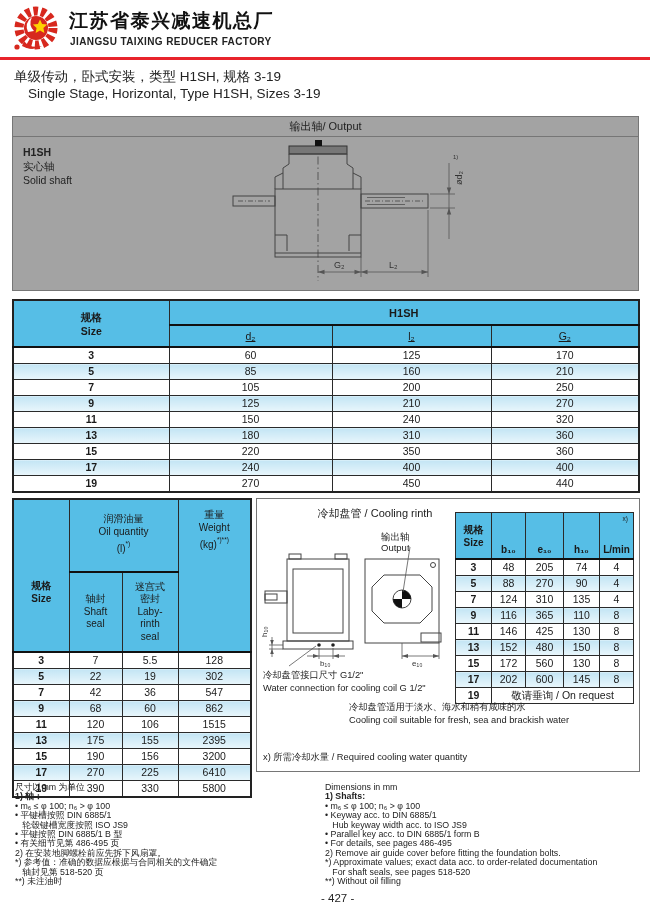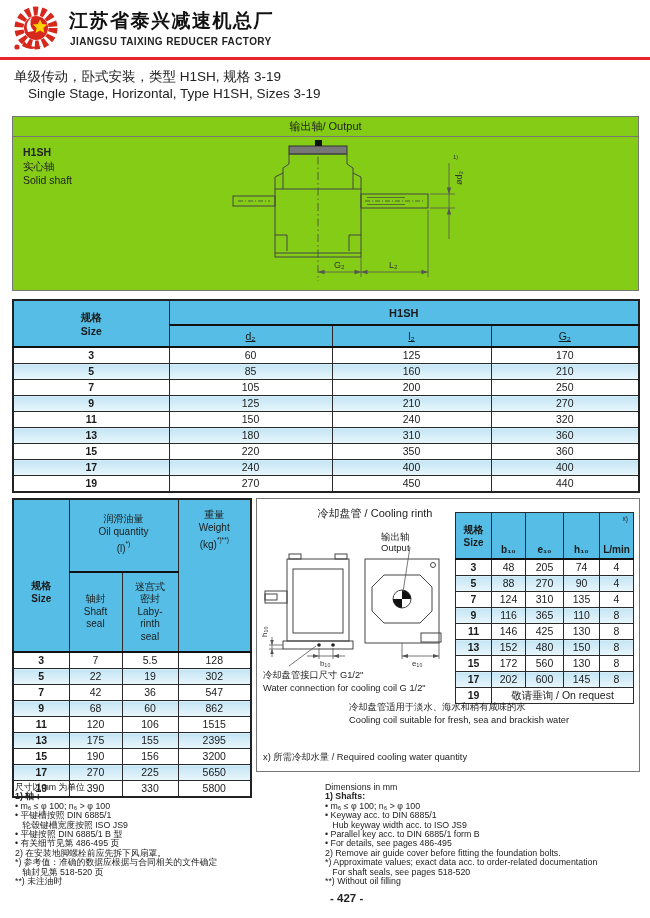--- a/index.html
+++ b/index.html
@@ -6,21 +6,21 @@
   .page{position:relative;width:650px;height:918px;background:#fff;overflow:hidden;
         font-family:"Liberation Sans","DejaVu Sans",sans-serif;color:#1a1a1a;}
   
   .logo{position:absolute;left:10px;top:5px;width:50px;height:50px;}
   .company-cn{position:absolute;left:69px;top:8px;font-size:19px;font-weight:bold;letter-spacing:1.5px;color:#111;}
   .company-en{position:absolute;left:70px;top:36px;font-size:10px;font-weight:bold;letter-spacing:.4px;color:#222;}
   .red-rule{position:absolute;left:0;top:57px;width:650px;height:3px;background:#E8232B;}
   .title-cn{position:absolute;left:14px;top:68px;font-size:13.5px;color:#222;}
   .title-en{position:absolute;left:28px;top:86px;font-size:13.5px;color:#222;}
   
-  .diagram-box{position:absolute;left:12px;top:116px;width:625px;height:173px;border:1px solid #767676;background:#84cc16;}
+  .diagram-box{position:absolute;left:12px;top:116px;width:625px;height:173px;border:1px solid #767676;background:#a3a3a3;}
   .diagram-hdr{height:19px;line-height:19px;text-align:center;font-size:11px;color:#222;border-bottom:1px solid #767676;}
   .model-label{position:absolute;left:10px;top:28px;font-size:10.5px;line-height:14px;color:#222;}
   .model-label .b{font-weight:bold;}
   .drawing1{position:absolute;left:200px;top:20px;}
   
   table{border-collapse:collapse;table-layout:fixed;}
   th,td{border:1px solid #2a2a2a;padding:0;text-align:center;font-size:10.5px;color:#1a1a1a;}
   thead th{background:#56BEE6;}
   tbody td{height:15px;line-height:15px;background:#fff;}
   tbody tr:nth-child(even) td{background:linear-gradient(180deg,#c3e5f4 0%,#e9f6fc 100%);}
@@ -51,21 +51,21 @@
   .cool-table{position:absolute;left:198px;top:13px;width:178px;border:1.5px solid #222;}
   .cool-table th{height:42px;font-weight:bold;font-size:10px;vertical-align:bottom;padding-bottom:3px;}
   .cool-table th.ct-size{vertical-align:middle;padding-bottom:0;}
   .cool-table th.ct-lmin{position:relative;}
   .lmin-sup{position:absolute;top:2px;right:5px;font-size:6.5px;font-weight:normal;}
   
   .notes{position:absolute;top:783px;font-size:8.8px;line-height:9.4px;color:#222;white-space:pre-wrap;}
   .notes-cn{left:15px;width:300px;}
   .notes-en{left:325px;width:322px;}
   .notes .bold{font-weight:bold;}
-  .page-num{position:absolute;left:330px;top:892px;font-size:11.5px;font-weight:bold;color:#222;}
+  .page-num{position:absolute;left:321px;top:892px;font-size:11.5px;font-weight:normal;color:#222;}
   svg text{font-family:"Liberation Sans","DejaVu Sans",sans-serif;fill:#333;}
 </style>
 </head>
 <body>
 
 <div class="page">
 
   <svg class="logo" viewBox="0 0 50 50">
     <circle cx="26" cy="23" r="17" fill="none" stroke="#D7281E" stroke-width="9" stroke-dasharray="4.6 3.1"></circle>
     <circle cx="26" cy="23" r="12" fill="#D7281E"></circle>
@@ -271,21 +271,21 @@
         <tr>
           <td>15</td>
           <td>190</td>
           <td>156</td>
           <td>3200</td>
         </tr>
         <tr>
           <td>17</td>
           <td>270</td>
           <td>225</td>
-          <td>5650</td>
+          <td>6410</td>
         </tr>
         <tr>
           <td>19</td>
           <td>390</td>
           <td>330</td>
           <td>5800</td>
         </tr>
       </tbody>
   </table>
 

